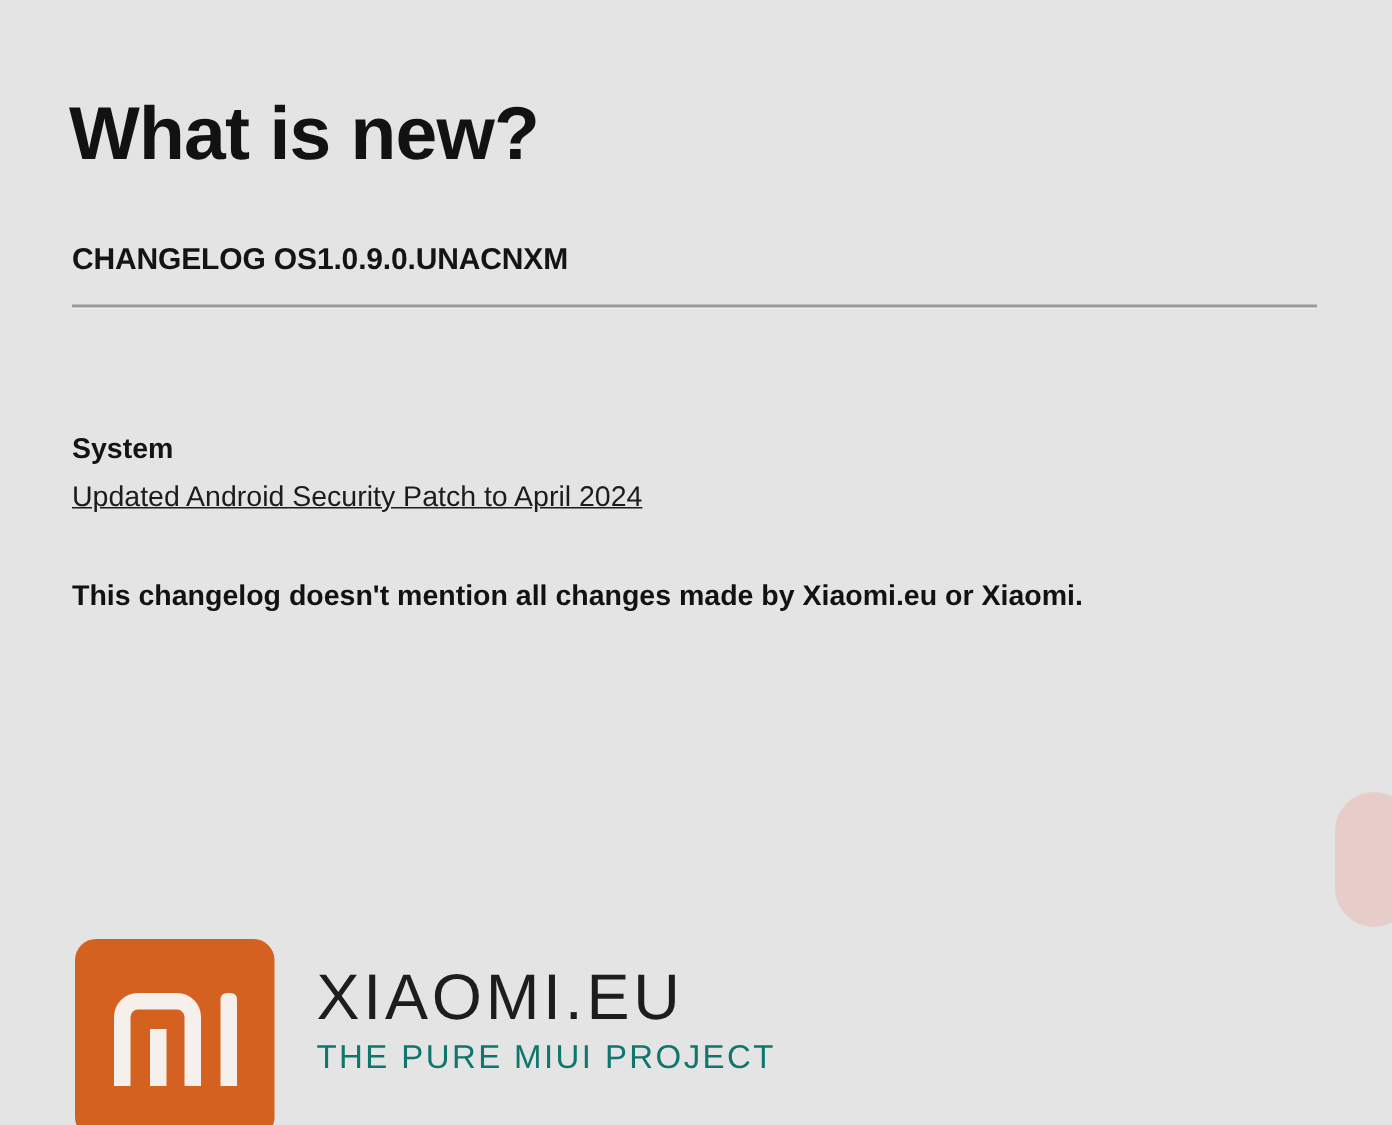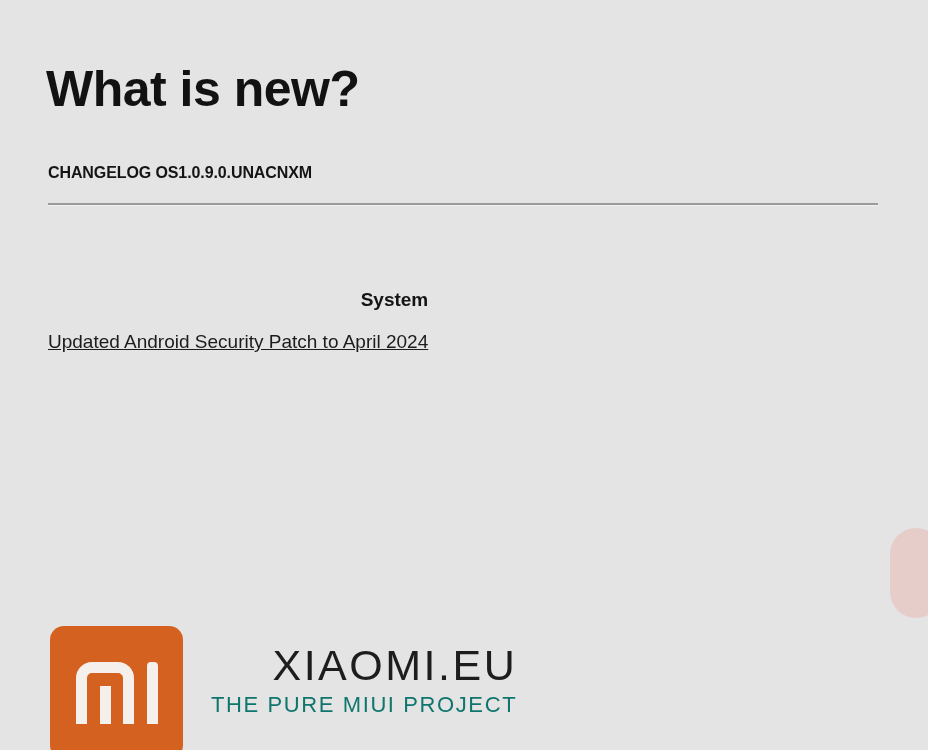--- a/index.html
+++ b/index.html
@@ -14,42 +14,41 @@
     color: #1a1a1a;
     overflow: hidden;
     position: relative;
   }
 
   .page {
     position: relative;
     width: 928px;
     height: 600px;
     box-sizing: border-box;
-    text-align: right;
   }
 
   
   .page-title {
     position: absolute;
     left: 46px;
     top: 24px;
     font-size: 50px;
     font-weight: bold;
     letter-spacing: -0.5px;
     line-height: 62px;
     color: #121212;
     white-space: nowrap;
   }
 
   
   .changelog-header {
     position: absolute;
     left: 48px;
     top: 160px;
-    font-size: 16px;
+    font-size: 20px;
     font-weight: bold;
     letter-spacing: -0.1px;
     line-height: 26px;
     color: #141414;
     white-space: nowrap;
   }
 
   .divider {
     position: absolute;
     left: 48px;
@@ -65,21 +64,21 @@
     position: absolute;
     left: 48px;
   }
   .section-system { top: 287px; }
 
   .section-heading {
     font-size: 19px;
     font-weight: bold;
     line-height: 26px;
     color: #141414;
-    margin: 0 0 16px 0;
+    margin: 0 0 6px 0;
   }
   .section-line {
     font-size: 19px;
     font-weight: normal;
     line-height: 26px;
     color: #1c1c1c;
     margin: 0;
     text-decoration: underline;
   }
 
@@ -198,20 +197,21 @@
 
   <div class="changelog-header">CHANGELOG OS1.0.9.0.UNACNXM</div>
 
   <div class="divider"></div>
 
   <div class="section section-system">
     <p class="section-heading">System</p>
     <p class="section-line">Updated Android Security Patch to April 2024</p>
   </div>
 
+  <p class="disclaimer">This changelog doesn't mention all changes made by Xiaomi.eu or Xiaomi.</p>
 
   <div class="brand">
     <div class="brand-mark">
       <div class="mi-glyph">
         <div class="mi-m-arch"></div>
         <div class="mi-m-stem"></div>
         <div class="mi-i"></div>
       </div>
     </div>
     <div class="brand-text">

